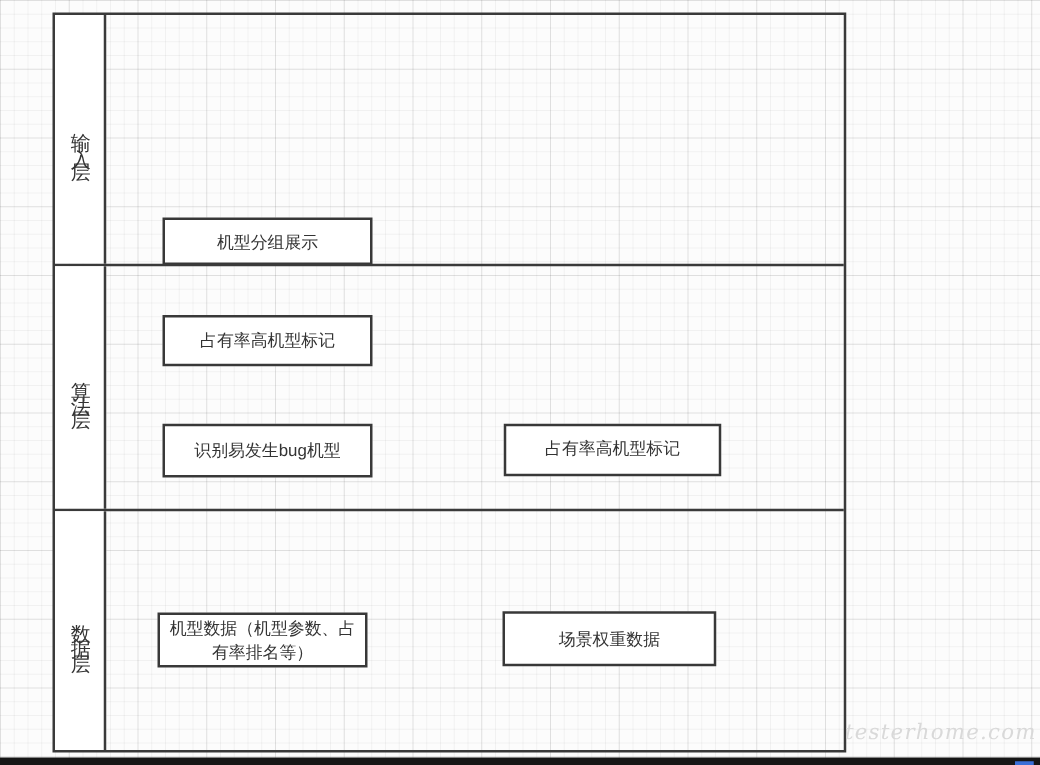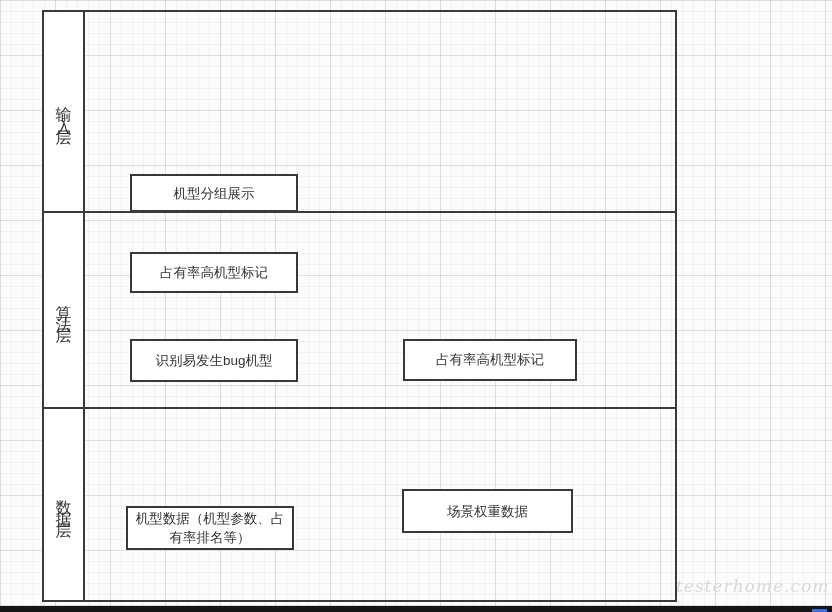--- a/index.html
+++ b/index.html
@@ -125,21 +125,21 @@
       <div class="node" style="left:45px; top:126px; width:168px; height:43px;">识别易发生bug机型</div>
       <div class="node" style="left:318px; top:126px; width:174px; height:42px;font-family:Liberation Mono, monospace;">占有率高机型标记</div>
     </div>
   </div>
 
   <div class="lane lane-data">
     <div class="lane-header">
       <div class="lane-title">数据层</div>
     </div>
     <div class="lane-body">
-      <div class="node" style="left:41px; top:97px; width:168px; height:44px;">机型数据（机型参数、占有率排名等）</div>
+      <div class="node" style="left:41px; top:81px; width:168px; height:44px;">机型数据（机型参数、占有率排名等）</div>
       <div class="node" style="left:317px; top:80px; width:171px; height:44px;">场景权重数据</div>
     </div>
   </div>
 
 </div>
 
 <div class="watermark">testerhome.com</div>
 
 <div class="bottom-bar">
   <div class="scroll-indicator"></div>

